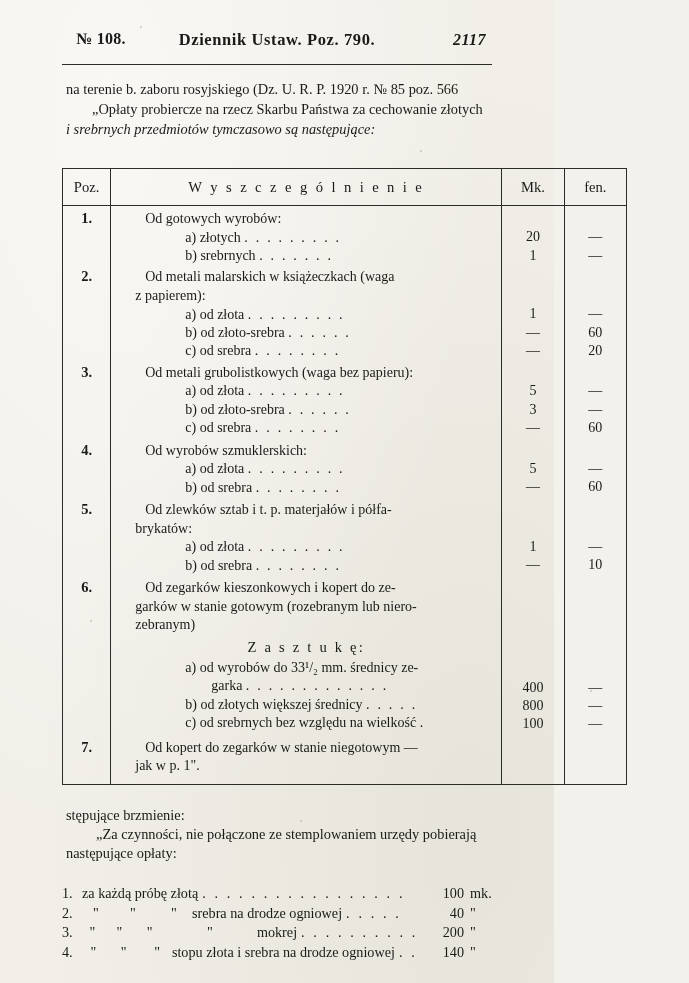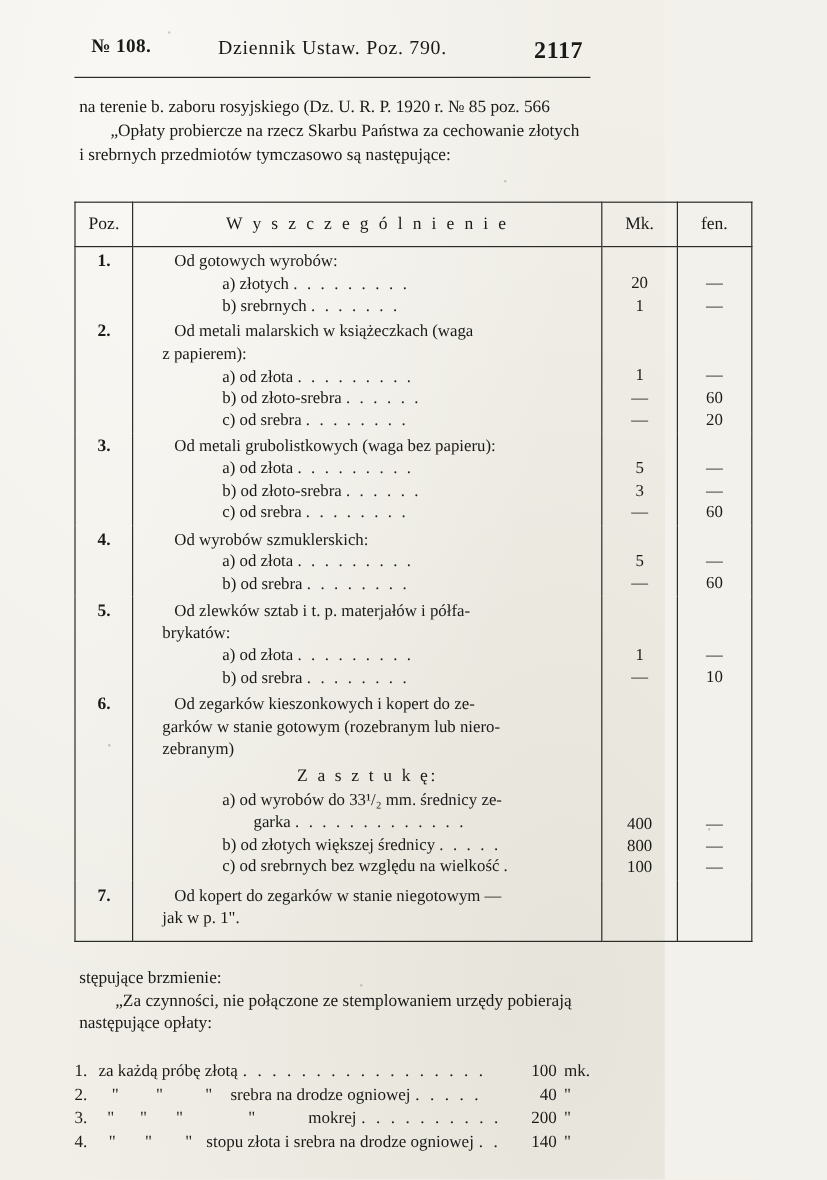--- a/index.html
+++ b/index.html
@@ -41,30 +41,31 @@
     font-weight: bold;
     letter-spacing: 0.3px;
   }
   .hdr-center {
     position: absolute;
     left: 0;
     right: 0;
     top: 0;
     text-align: center;
     font-size: 16.5px;
-    font-weight: normal;
+    font-weight: bold;
     letter-spacing: 0.6px;
   }
   .hdr-right {
     position: absolute;
     right: 6px;
     top: 1px;
-    font-size: 20px;
+    font-size: 16px;
     font-weight: bold;
     letter-spacing: 0.5px;
+    font-style: italic;
   }
   .rule {
     position: absolute;
     left: 62px;
     right: 62px;
     top: 64px;
     border-top: 1.6px solid #2b2b28;
   }
   .intro {
     position: absolute;
@@ -76,20 +77,21 @@
   }
   .intro p {
     margin: 0 0 1px 0;
     text-align: justify;
   }
   .intro .ind {
     text-indent: 26px;
   }
   .intro .ind2 {
     text-indent: 0;
+    font-style: italic;
   }
 
   
   table.main {
     position: absolute;
     top: 168px;
     left: 62px;
     width: 565px;
     border-collapse: collapse;
     table-layout: fixed;

